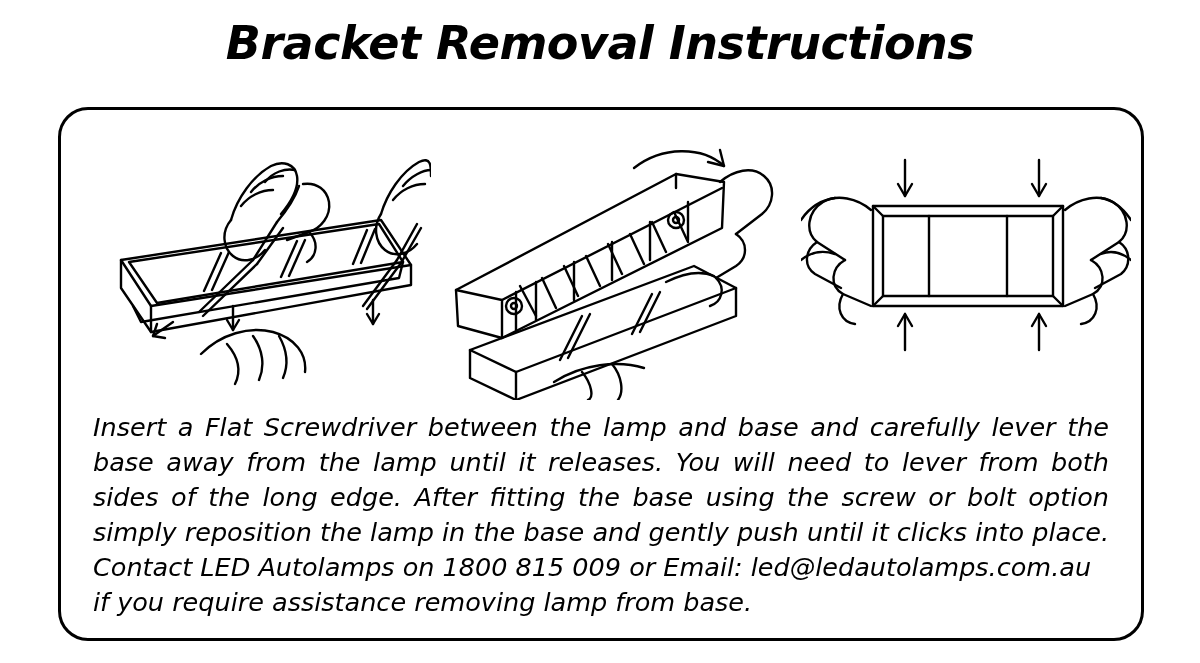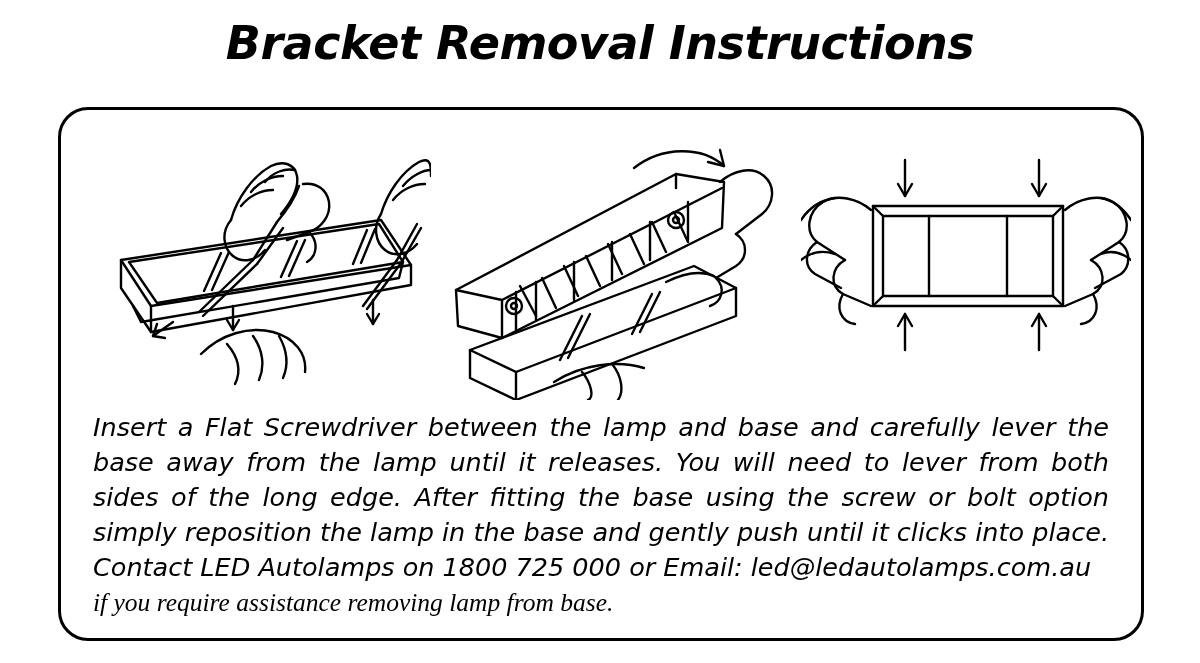--- a/index.html
+++ b/index.html
@@ -65,21 +65,20 @@
     width: 1016px;
     font-family: "DejaVu Sans", sans-serif;
     font-style: italic;
     font-size: 25.5px;
     line-height: 35px;
     text-align: justify;
     color: #000000;
   }
   .caption .lastline {
     text-align: left;
-    font-family: Liberation Serif, serif;
   }
   svg { display: block; }
 </style>
 </head>
 <body>
 
 <div class="page">
 
   <div class="title">Bracket Removal Instructions</div>
 
@@ -220,18 +219,18 @@
           <path d="M330 110 C322 98 312 90 300 88"></path>
           <path d="M330 150 C320 142 310 140 300 144"></path>
           <path d="M292 184 C300 198 294 212 280 214"></path>
         </svg>
       </div>
 
     </div>
 
     <div class="caption">
       <span>Insert a Flat Screwdriver between the lamp and base and carefully lever the base away from the lamp until it releases. You will need to lever from both sides of the long edge. After fitting the base using the screw or bolt option simply reposition the lamp in the base and gently push until it clicks into place.</span>
-      <span>Contact LED Autolamps on 1800 725 000 or Email: led@ledautolamps.com.au</span>
+      <span>Contact LED Autolamps on 1800 815 009 or Email: led@ledautolamps.com.au</span>
       <div class="lastline">if you require assistance removing lamp from base.</div>
     </div>
 
   </div>
 </div>
 
 </body></html>

